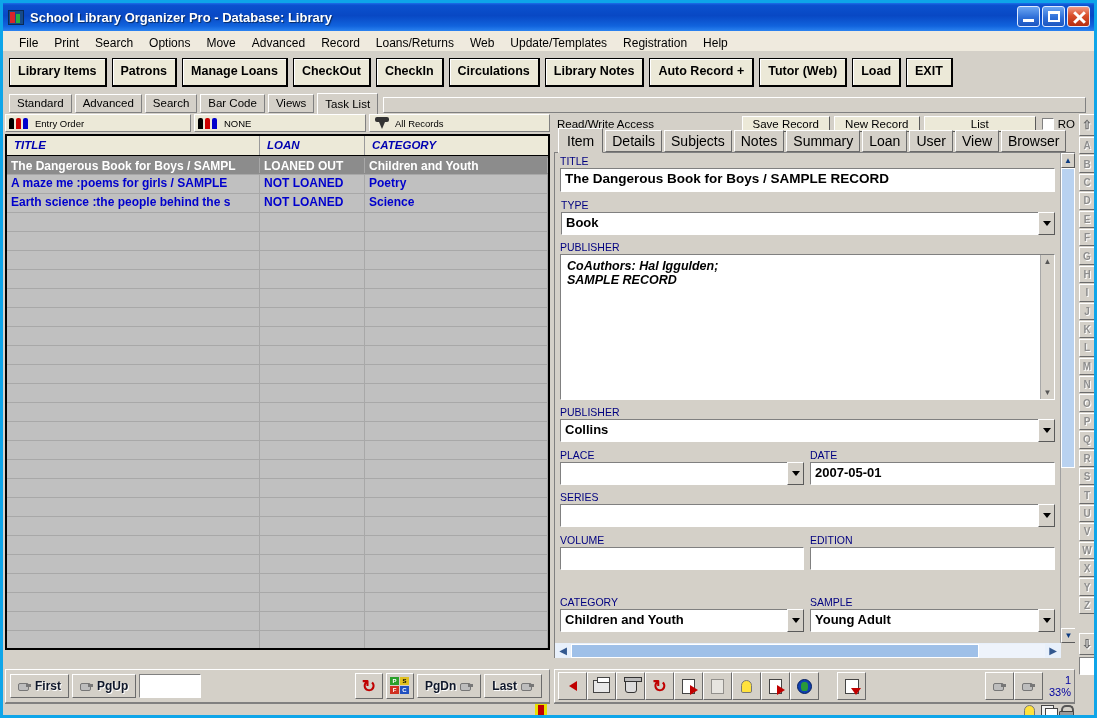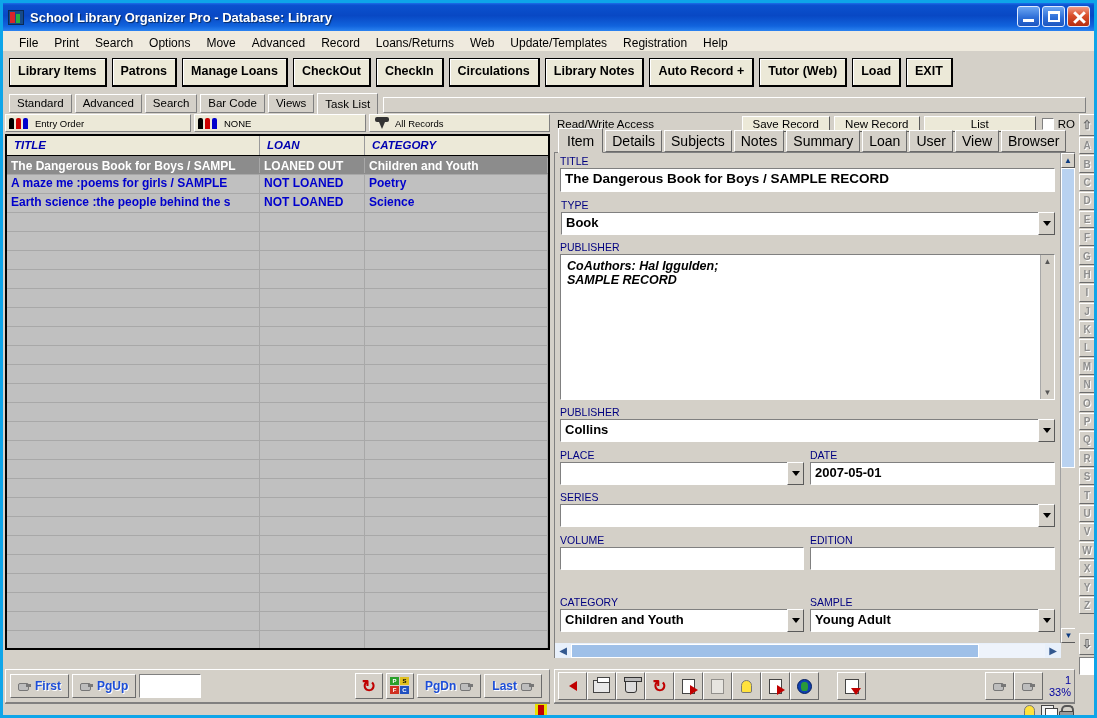--- a/index.html
+++ b/index.html
@@ -129,21 +129,21 @@
   .row.empty .cell { color:transparent; }
 
   
   .leftnav {
     position:absolute; left:2px; top:666px; width:545px; height:34px;
     background:#d4d0c8; border:1px solid #fff; border-right-color:#808080; border-bottom-color:#808080;
     display:flex; align-items:center; padding:0 4px;
   }
   .navbtn {
     background:#d4d0c8; border:1px solid #fff; border-right-color:#6b6b6b; border-bottom-color:#6b6b6b;
-    font-size:12px; font-weight:bold; color:#1d4ed8; text-shadow:1px 1px 0 #fff;
+    font-size:12px; font-weight:bold; color:#0f172a; text-shadow:1px 1px 0 #fff;
     padding:4px 7px; margin-right:3px; display:flex; align-items:center; gap:4px; white-space:nowrap;
   }
   .hand { width:13px; height:10px; position:relative; display:inline-block; }
   .hand:before{ content:""; position:absolute; left:0; top:2px; width:9px; height:6px; background:#bdbdbd; border:1px solid #777; border-radius:2px;}
   .hand:after{ content:""; position:absolute; left:8px; top:3px; width:5px; height:3px; background:#777;}
   .navfield {
     width:62px; height:24px; background:#fff; border:1px solid #808080;
     border-right-color:#fff; border-bottom-color:#fff; margin-right:6px;
   }
   .spacer { flex:1; }

